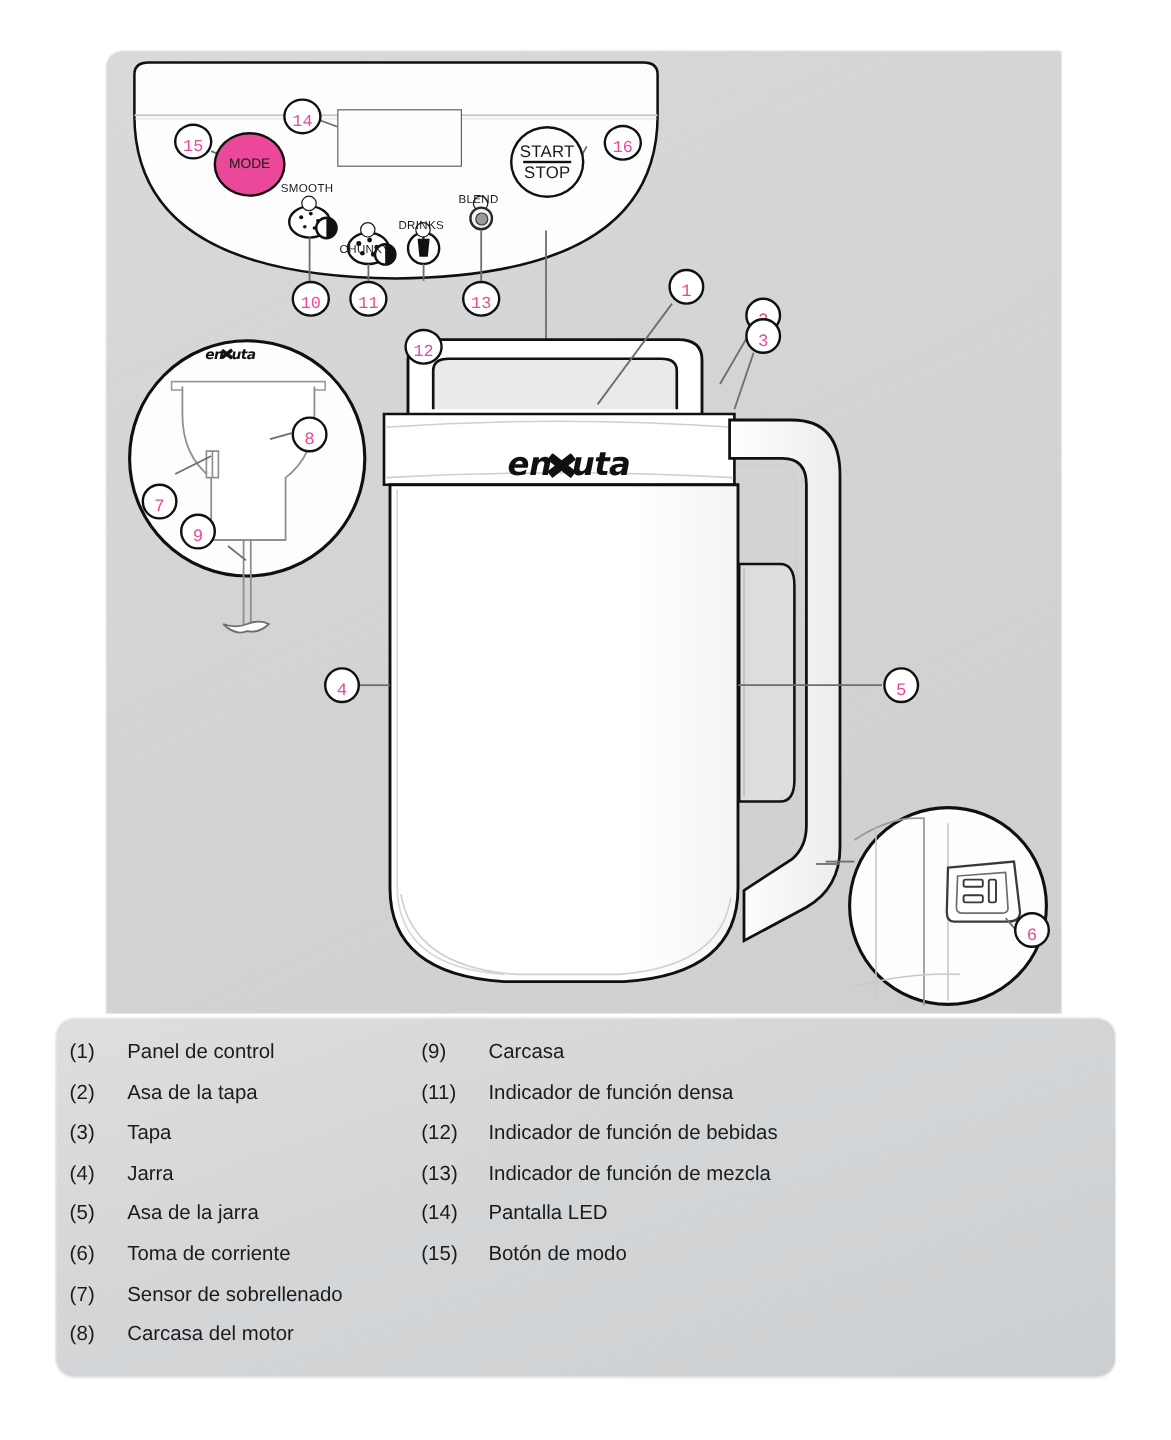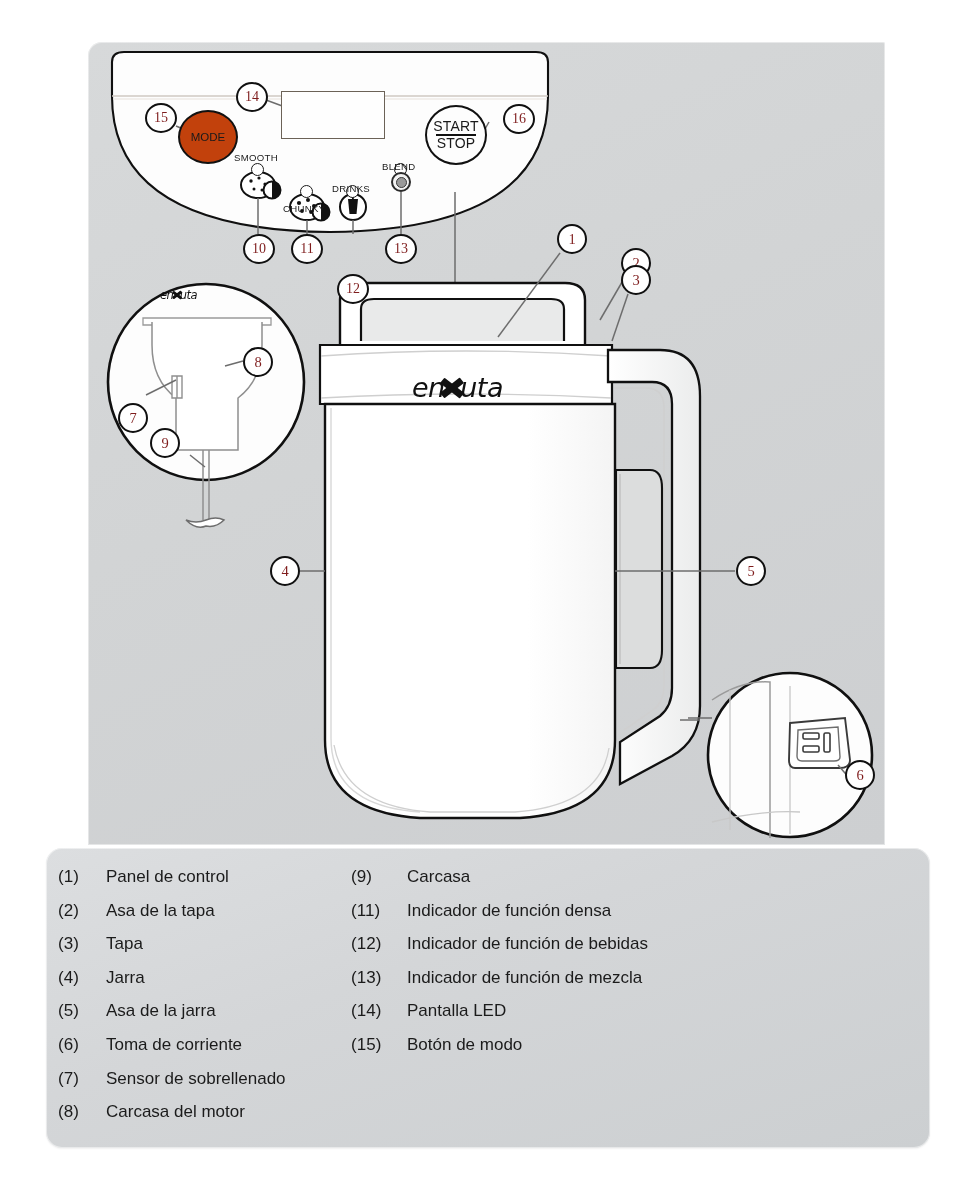--- a/index.html
+++ b/index.html
@@ -81,35 +81,35 @@
   
   .callout {
     position: absolute;
     width: 30px;
     height: 30px;
     border-radius: 50%;
     background: #ffffff;
     border: 2.2px solid #101010;
     box-sizing: border-box;
     font-size: 14.5px;
-    color: #7f1d1d;
+    color: #ec4899;
     display: flex;
-    align-items: center;
+    align-items: flex-end;
     justify-content: center;
-    font-family: Liberation Serif, serif;
+    font-family: Liberation Mono, monospace;
     z-index: 6;
   }
   .callout.wide { width: 32px; height: 30px; font-size: 14px; }
   .btn-mode {
     position: absolute;
     left: 178px; top: 110px;
     width: 60px; height: 54px;
     border-radius: 50%;
     border: 2.6px solid #111;
-    background: #c2410c;
+    background: #ec4899;
     box-sizing: border-box;
     display: flex; align-items: center; justify-content: center;
     font-size: 11.5px; color: #1a1a1a;
     z-index: 5;
   }
   .btn-startstop {
     position: absolute;
     left: 425px; top: 105px;
     width: 62px; height: 60px;
     border-radius: 50%;
@@ -171,25 +171,26 @@
     border-radius: 50%;
     background: #9a9a9a;
     border: 1.4px solid #3a3a3a;
   }
 
   
   .brand {
     position: absolute;
     z-index: 5;
     font-family: "DejaVu Sans", sans-serif;
-    font-weight: 400;
+    font-weight: 700;
     font-style: italic;
     color: #111;
     letter-spacing: -0.5px;
     white-space: nowrap;
+    margin-left: 11px;
   }
   .brand .xmark {
     position: relative;
     display: inline-block;
     color: transparent;
   }
   .brand .xmark::before,
   .brand .xmark::after {
     content: "";
     position: absolute;

